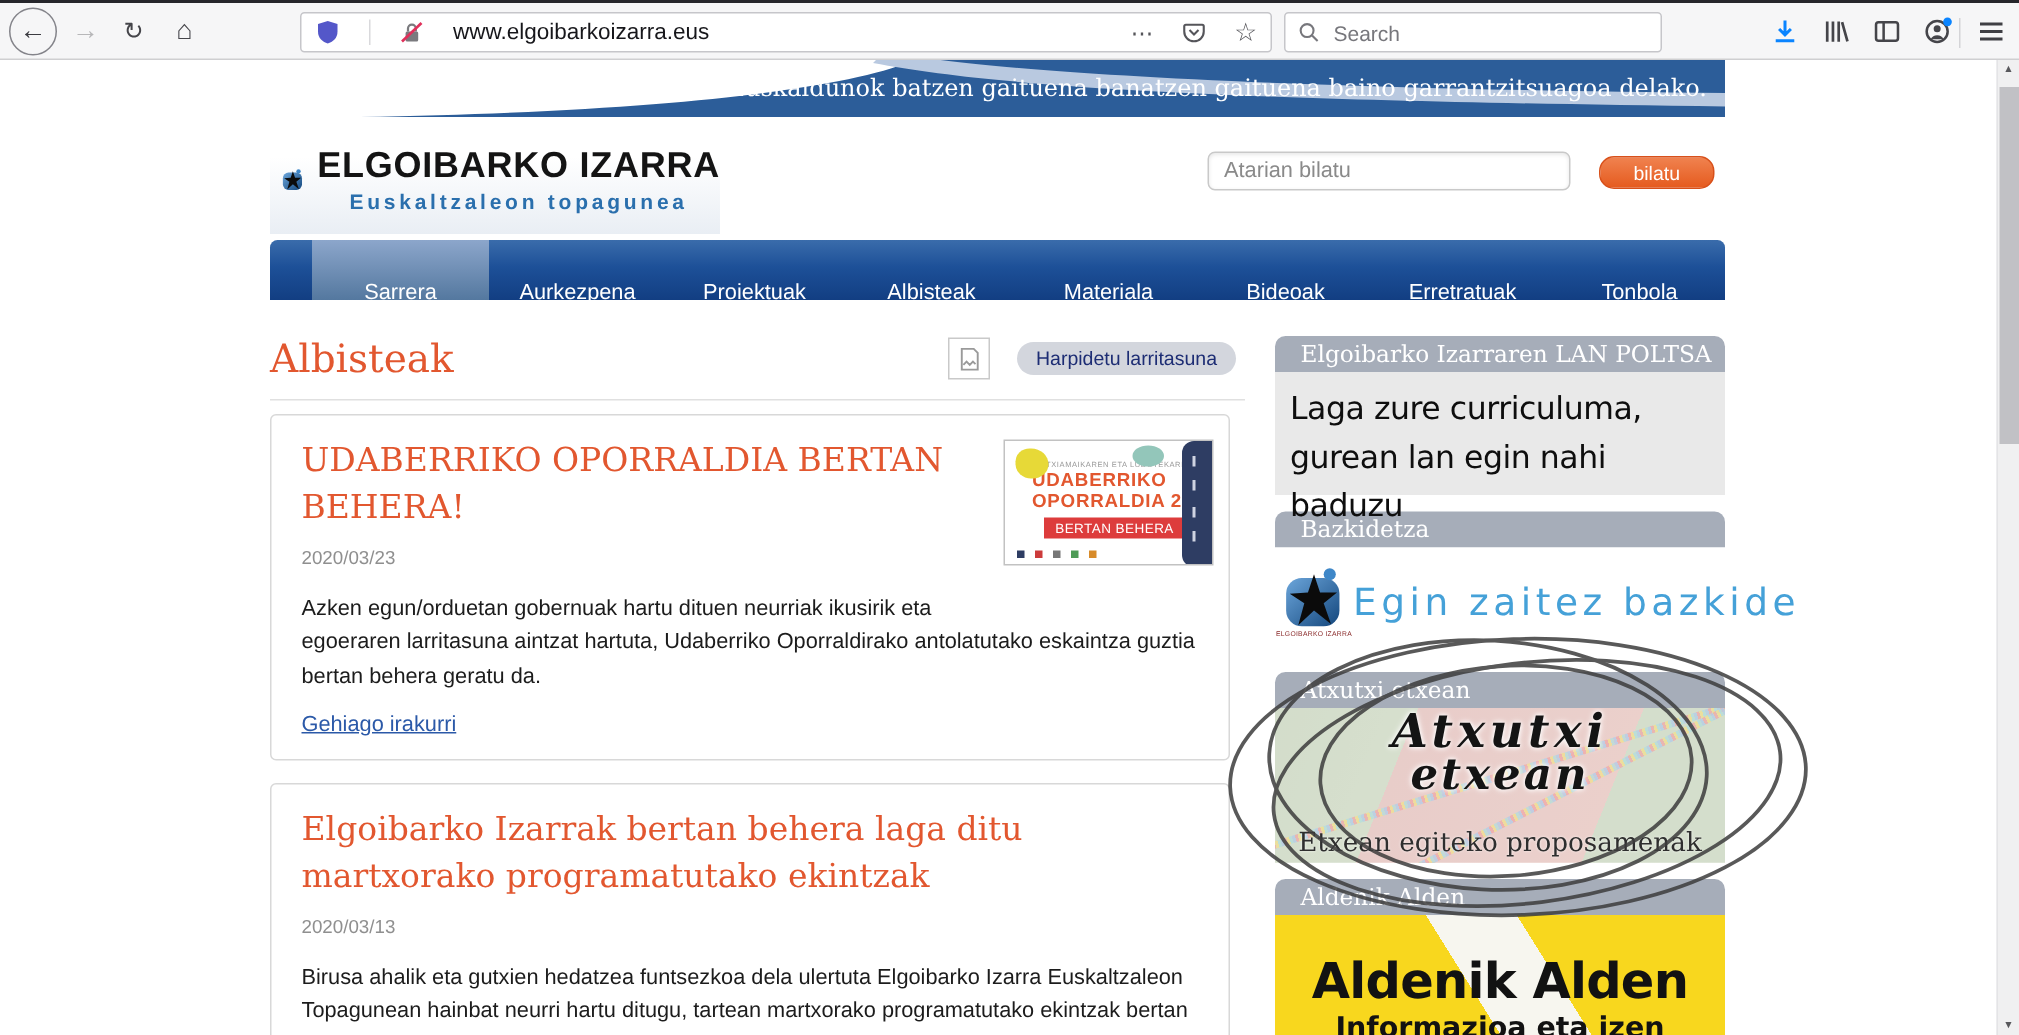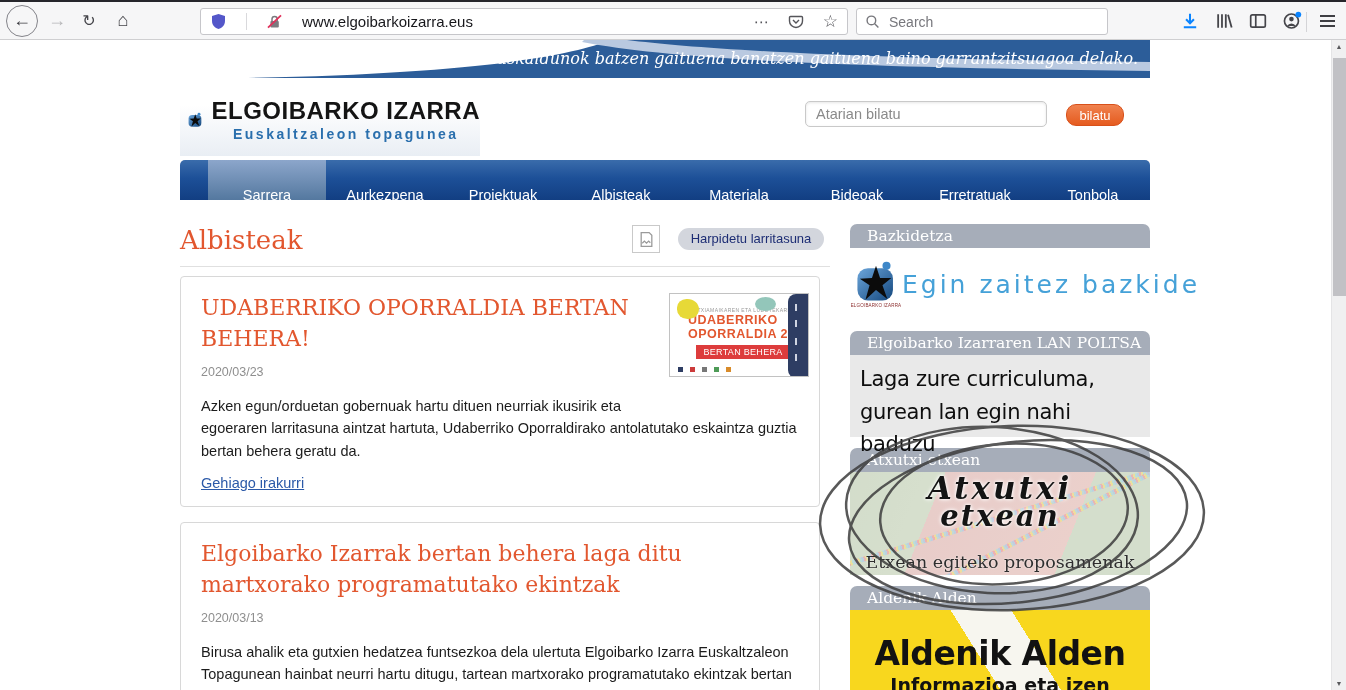--- a/index.html
+++ b/index.html
@@ -34,34 +34,34 @@
   #sb-up{top:3px;} #sb-down{bottom:3px;}
   #sb-thumb{position:absolute;left:1px;top:18px;width:13px;height:238px;background:#c1c1c5;}
 
   
   #page{position:absolute;top:40px;left:0;width:1331px;height:650px;background:#fff;overflow:hidden;}
   #site{position:absolute;left:180px;top:0;width:970px;}
 
   
   .banner{position:relative;height:38px;overflow:hidden;background:#fff;}
   .banner svg{position:absolute;left:0;top:0;}
-  .slogan{position:absolute;right:12px;top:9px;color:#fff;font-family:"DejaVu Serif",serif;font-style:italic;font-size:16px;white-space:nowrap;}
+  .slogan{position:absolute;right:12px;top:9px;color:#fff;font-family:"DejaVu Serif",serif;font-size:16px;white-space:nowrap;}
 
   
   .sitehead{position:relative;height:82px;background:#fff;}
   .logo{position:absolute;left:0;top:5px;width:300px;height:73px;display:flex;align-items:center;gap:9px;
         background:linear-gradient(180deg,#ffffff 30%,#e9eef4);padding-left:8px;box-sizing:border-box;cursor:pointer;}
   .logo-txt{display:flex;flex-direction:column;align-items:center;}
   .logo-title{font-weight:bold;font-size:24px;color:#141414;letter-spacing:0.5px;white-space:nowrap;}
   .logo-sub{font-weight:bold;font-size:14px;color:#2a6fad;letter-spacing:2.5px;margin-top:1px;white-space:nowrap;}
   .hsearch{position:absolute;left:625px;top:23px;width:242px;height:26px;}
   .hsearch input{width:100%;height:100%;box-sizing:border-box;border:1px solid #c9c9c9;border-radius:5px;padding:0 10px;
         font-size:14.5px;color:#555;box-shadow:inset 0 1px 3px rgba(0,0,0,.10);font-family:"Liberation Sans",sans-serif;outline:none;}
   .hsearch input::placeholder{color:#8a8a8a;opacity:1;}
-  .bilatu{position:absolute;left:886px;top:26px;width:58px;height:22px;border-radius:10px;color:#fff;font-size:13px;
+  .bilatu{position:absolute;left:886px;top:26px;width:77px;height:22px;border-radius:10px;color:#fff;font-size:13px;
         text-align:center;line-height:21px;background:linear-gradient(180deg,#f westernmost);cursor:pointer;
         background:linear-gradient(180deg,#f0824f 0%,#e55b1f 100%);border:1px solid #d8501a;box-sizing:border-box;}
 
   
   .mainnav{height:40px;border-radius:5px 5px 0 0;display:flex;padding-left:28px;box-sizing:border-box;
         background:linear-gradient(180deg,#3a6cab 0%,#1d5098 45%,#123e82 100%);}
   .nav-item{min-width:84px;padding:15px 17px;line-height:40px;color:#fff;font-size:14.5px;text-align:center;cursor:pointer;white-space:nowrap;}
   .nav-item.active{background:linear-gradient(180deg,#8ca6cb 0%,#54789f 100%);}
 
   
@@ -304,43 +304,43 @@
         <h2>Elgoibarko Izarrak bertan behera laga ditu martxorako programatutako ekintzak</h2>
         <div class="date">2020/03/13</div>
         <div class="bodytxt">Birusa ahalik eta gutxien hedatzea funtsezkoa dela ulertuta Elgoibarko Izarra Euskaltzaleon Topagunean hainbat neurri hartu ditugu, tartean martxorako programatutako ekintzak bertan behera lagatzea.</div>
 
       </div>
     </div>
 
     <div class="sidebar">
 
       <div class="widget">
+        <div class="w-head">Elgoibarko Izarraren LAN POLTSA</div>
+        <div class="w-lan">
+          <div class="hand">Laga zure curriculuma,</div>
+          <div class="hand">gurean lan egin nahi baduzu</div>
+        </div>
+      </div>
+
+      <div class="widget">
         <div class="w-head">Bazkidetza</div>
         <div class="w-baz">
           <div class="minilogo">
             <svg width="42" height="42" viewBox="0 0 50 52">
               <rect x="2" y="9" width="44" height="40" rx="13" fill="url(#lg1)"></rect>
               <circle cx="38" cy="6" r="5" fill="#3e87c8"></circle>
               <path d="M25,6 L30,21 L44,21 L33,30 L39,47 L25,36 L12,48 L17,30 L5,22 L20,21 Z" fill="#0b0b0b"></path>
             </svg>
             <small>ELGOIBARKO IZARRA</small>
           </div>
           <span class="baz-txt">Egin zaitez bazkide</span>
         </div>
       </div>
 
       <div class="widget">
-        <div class="w-head">Elgoibarko Izarraren LAN POLTSA</div>
-        <div class="w-lan">
-          <div class="hand">Laga zure curriculuma,</div>
-          <div class="hand">gurean lan egin nahi baduzu</div>
-        </div>
-      </div>
-
-      <div class="widget">
         <div class="w-head">Atxutxi etxean</div>
         <div class="w-atx">
           <span class="stripe s1"></span>
           <span class="stripe s2"></span>
           <span class="fade"></span>
           <div class="atx-script">
             <div class="l1">Atxutxi</div>
             <div class="l2">etxean</div>
           </div>
           <div class="atx-cap">Etxean egiteko proposamenak</div>

